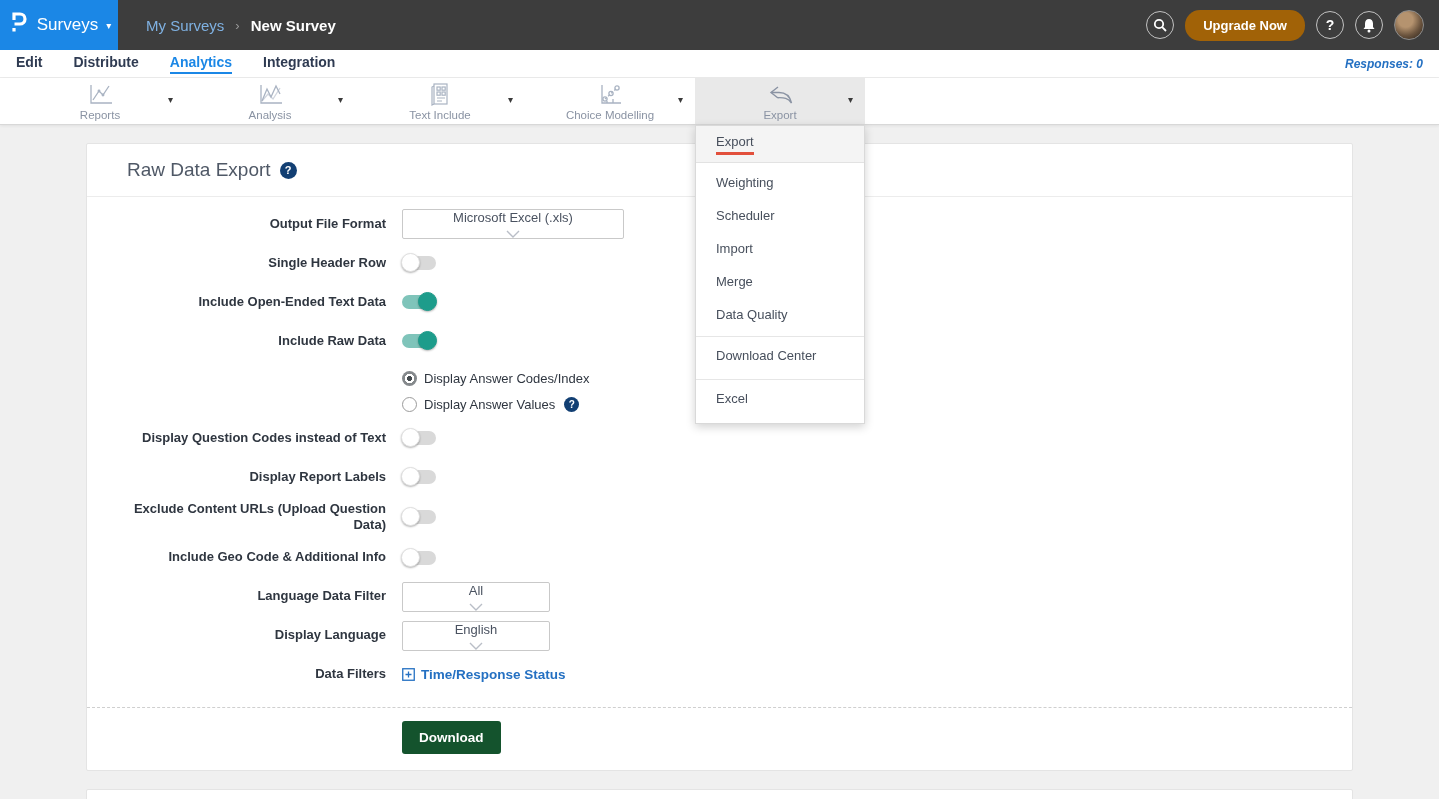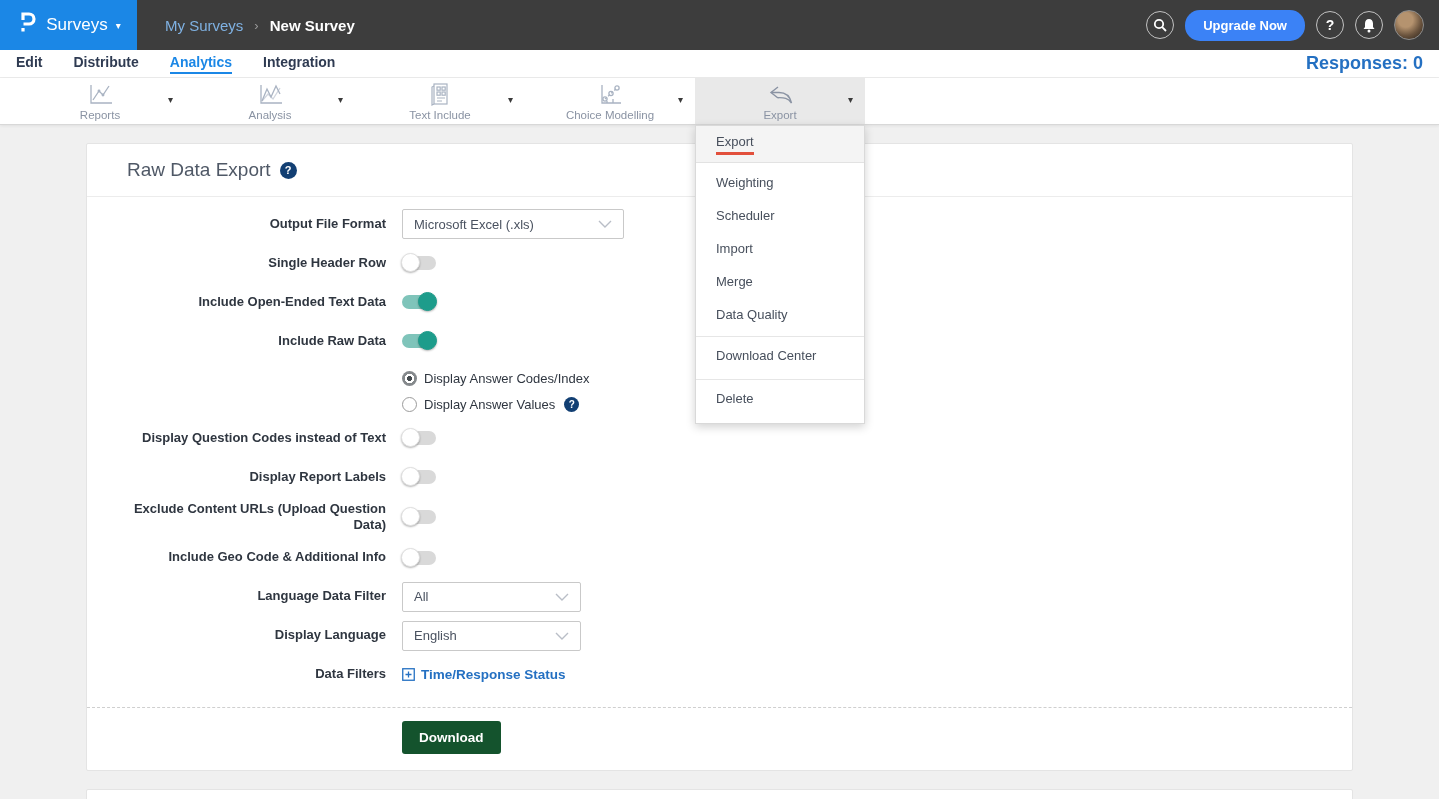--- a/index.html
+++ b/index.html
@@ -2,45 +2,45 @@
 <html><head>
 <meta charset="utf-8">
 <style>
   * { margin:0; padding:0; box-sizing:border-box; }
   html,body { width:1439px; height:799px; overflow:hidden; background:#f0f0f0;
     font-family:"Liberation Sans", sans-serif; }
   body { position:relative; }
 
   
   .topbar { height:50px; background:#3d3d3d; display:flex; align-items:center; }
-  .brand { width:137px; height:50px; background:#1b87e6; display:flex; align-items:center;
+  .brand { width:118px; height:50px; background:#1b87e6; display:flex; align-items:center;
     justify-content:center; gap:8px; color:#fff; cursor:pointer; }
   .brand-label { font-size:17px; font-weight:400; }
   .caret-white { font-size:10px; color:#fff; }
   .breadcrumb { margin-left:28px; font-size:15px; display:flex; align-items:center; }
   .crumb-parent { color:#7fb1e2; cursor:pointer; }
   .crumb-sep { color:#9a9a9a; margin:0 11px; font-size:13px; }
   .crumb-current { color:#ffffff; font-weight:600; }
   .topbar-right { margin-left:auto; display:flex; align-items:center; gap:11px; padding-right:15px; }
   .circle-btn { width:28px; height:28px; border:1px solid #c2c2c2; border-radius:50%;
     display:flex; align-items:center; justify-content:center; color:#fff; cursor:pointer;
     font-weight:700; font-size:14px; background:transparent; }
-  .upgrade-btn { background:#3b82f6; color:#fff; font-weight:700; font-size:13px;
+  .upgrade-btn { background:#a16207; color:#fff; font-weight:700; font-size:13px;
     border:none; border-radius:15px; padding:8px 18px; cursor:pointer;
     font-family:"Liberation Sans", sans-serif; }
   .avatar { width:30px; height:30px; border-radius:50%; border:1px solid #8d8d8d; cursor:pointer;
     background:radial-gradient(circle at 38% 32%, #b5936f 0 28%, #6b543e 60%, #241d17 100%); }
 
   
   .subnav { height:28px; background:#fff; display:flex; align-items:center;
     padding:0 16px; border-bottom:1px solid #ececec; }
   .subnav-item { margin-right:31px; font-size:14px; font-weight:600; color:#2f3b52;
     cursor:pointer; padding-bottom:2px; border-bottom:2px solid transparent; }
   .subnav-item.active { color:#1b87e6; border-bottom-color:#1b87e6; }
-  .responses { margin-left:auto; color:#2470c2; font-weight:600; font-size:18px; }
+  .responses { margin-left:auto; color:#2470c2; font-weight:600; font-size:12px;font-style:italic; }
 
   
   .toolbar { height:47px; background:#fff; border-bottom:1px solid #d8d8d8;
     box-shadow:0 1px 3px rgba(0,0,0,.07); display:flex; padding-left:15px; }
   .tool-item { width:170px; position:relative; display:flex; flex-direction:column;
     align-items:center; justify-content:center; gap:1px; cursor:pointer; }
   .tool-item.active { background:#e9e9e9; }
   .tool-label { font-size:11.5px; color:#8a93a3; }
   .tool-icon svg { display:block; }
   .tool-caret { position:absolute; right:12px; top:50%; transform:translateY(-60%);
@@ -68,22 +68,22 @@
     font-size:11px; font-weight:700; display:inline-flex; align-items:center;
     justify-content:center; cursor:pointer; flex-shrink:0; }
   .card-body { padding:12px 26px 8px; }
 
   .row { display:flex; align-items:center; gap:16px; min-height:30px; margin-bottom:9px; }
   .row-label { width:273px; text-align:right; font-size:13px; font-weight:700;
     color:#2f3640; flex-shrink:0; line-height:1.25; }
 
   .select { width:222px; height:30px; border:1px solid #c9c9c9; background:#fff;
     display:flex; align-items:center; justify-content:space-between; padding:0 11px;
-    font-size:13px; color:#4a5260; border-radius:2px; cursor:pointer; }
-  .select.small { width:179px; }
+    font-size:13px; color:#4a5260; border-radius:2px; cursor:pointer;flex-direction:column; }
+  .select.small { width:148px; }
 
   .toggle { width:34px; height:14px; border-radius:8px; background:#d9d9d9;
     position:relative; cursor:pointer; flex-shrink:0; }
   .toggle .knob { position:absolute; width:19px; height:19px; border-radius:50%;
     background:#fff; top:-3px; left:-1px; border:1px solid #e0e0e0;
     box-shadow:0 1px 2px rgba(0,0,0,.3); }
   .toggle.on { background:#7fc4ba; }
   .toggle.on .knob { left:auto; right:-1px; background:#1d9c8b; border-color:#1d9c8b; }
 
   .radio-group { margin-left:289px; margin-bottom:6px; }
@@ -217,21 +217,21 @@
 <div class="export-menu">
   <div class="menu-item first">
     <span class="mi-label">Export</span>
   </div>
   <div class="menu-item">Weighting</div>
   <div class="menu-item">Scheduler</div>
   <div class="menu-item">Import</div>
   <div class="menu-item">Merge</div>
   <div class="menu-item">Data Quality</div>
   <div class="menu-item sep">Download Center</div>
-  <div class="menu-item sep">Delete</div>
+  <div class="menu-item sep">Excel</div>
 </div>
 
 <main class="page">
 
   <section class="card">
     <header class="card-header">
       <span class="card-title">Raw Data Export</span>
       <span class="help">?</span>
     </header>
 

